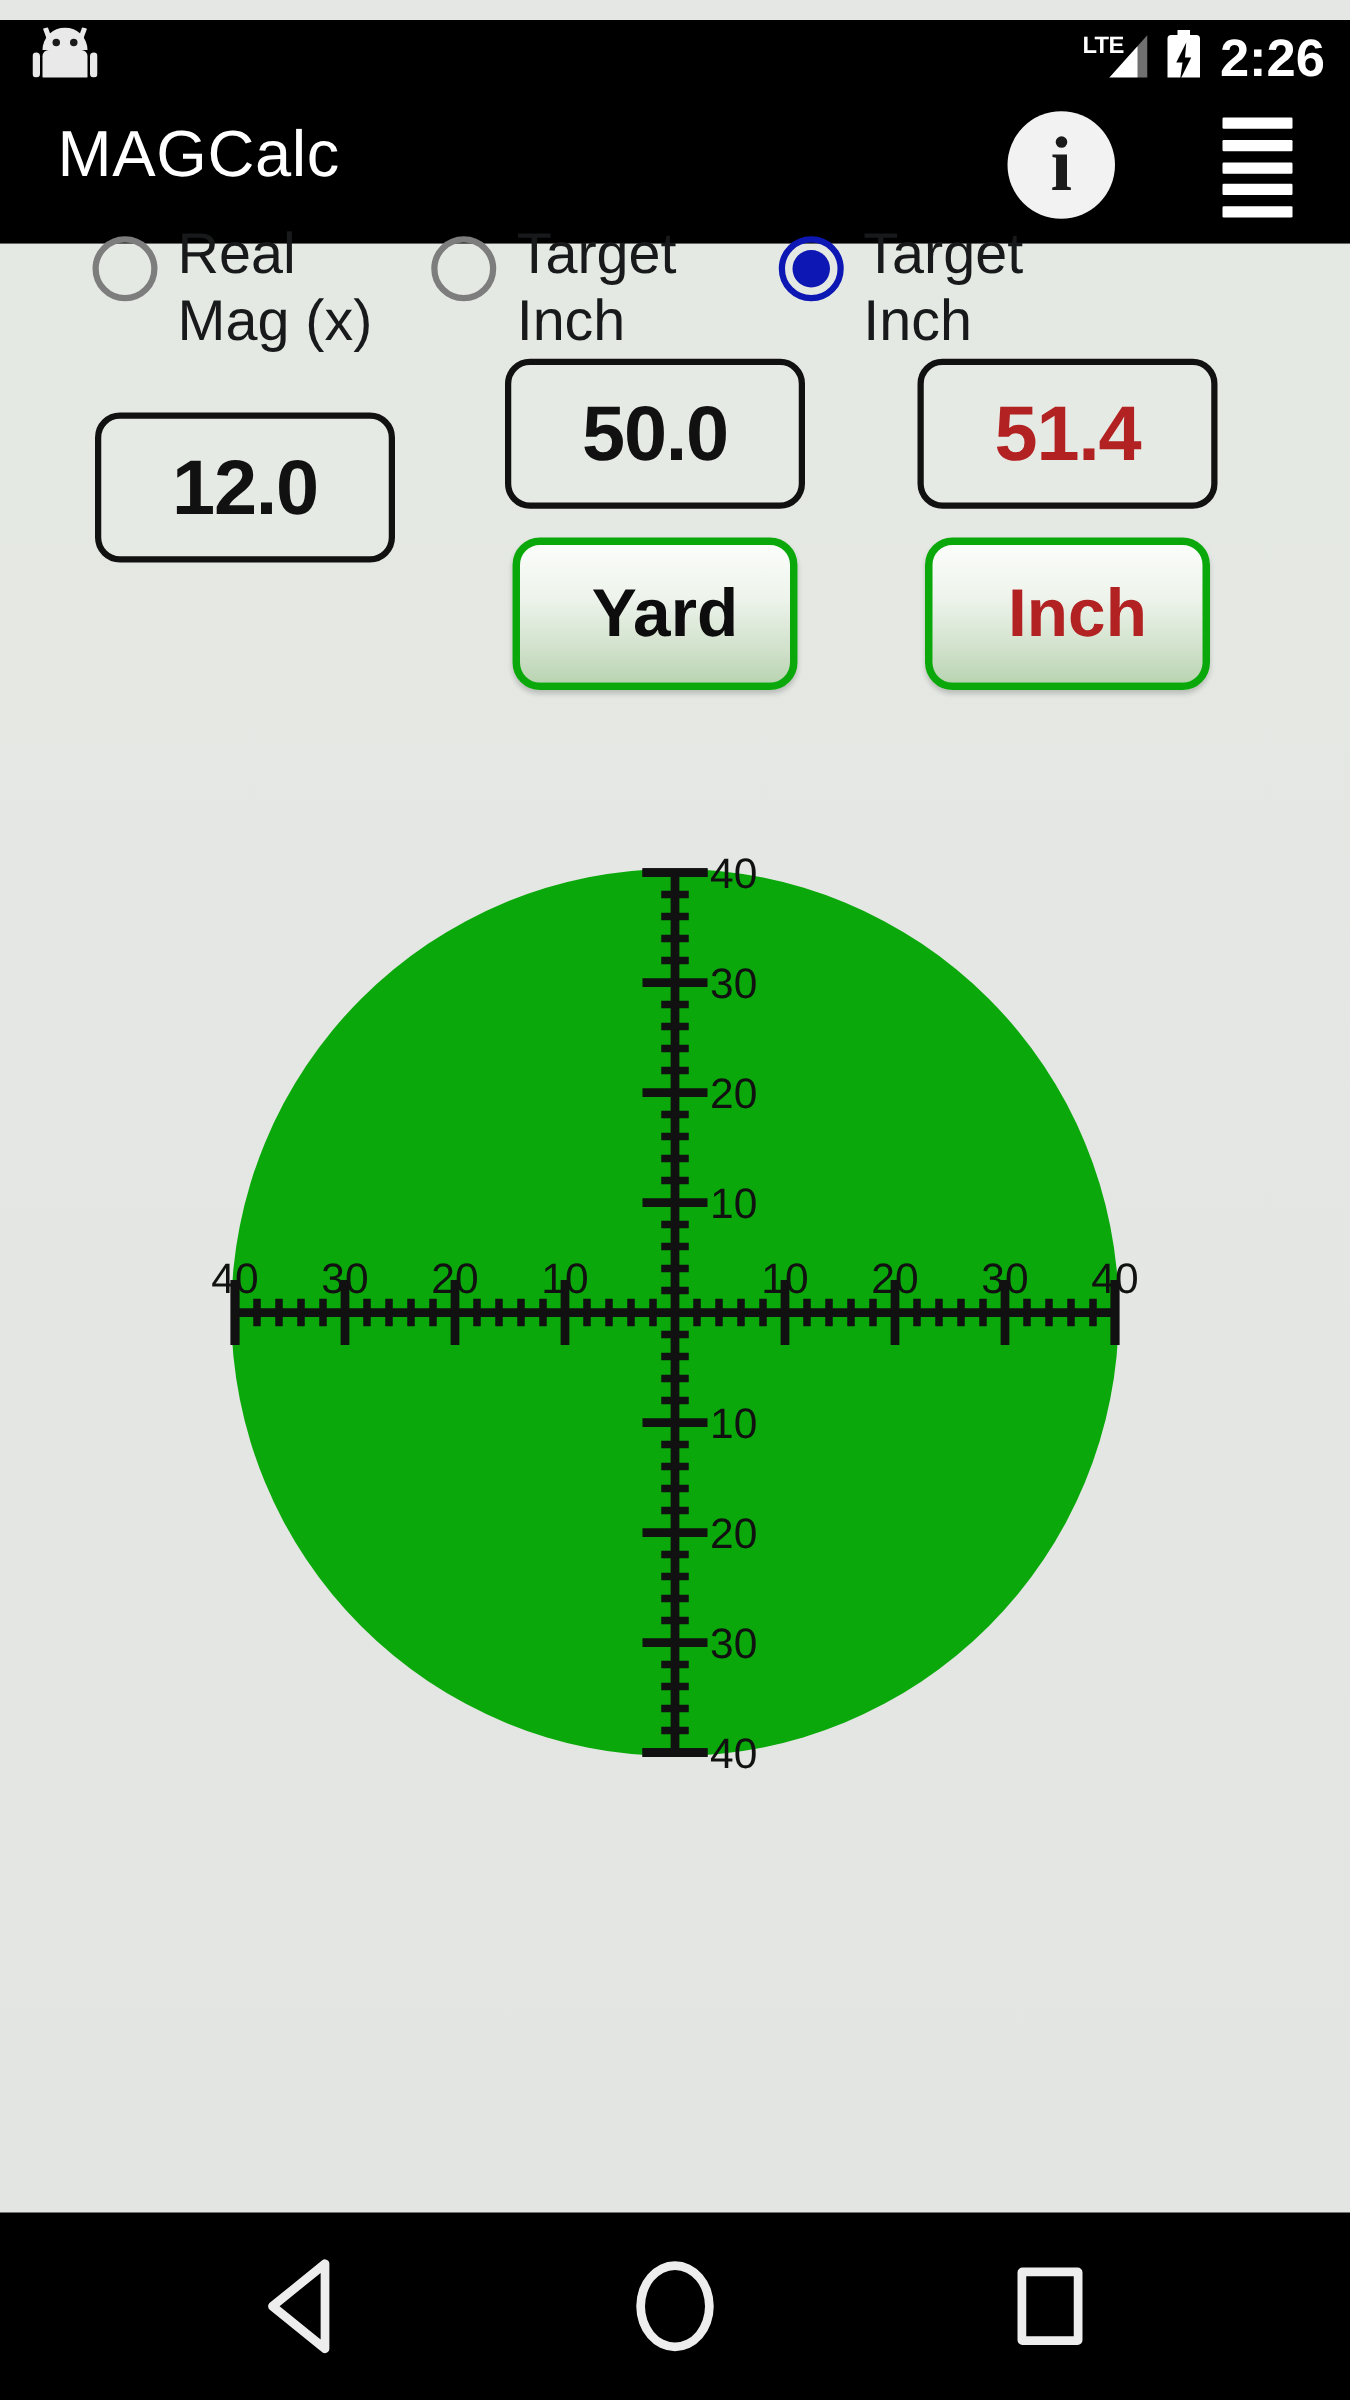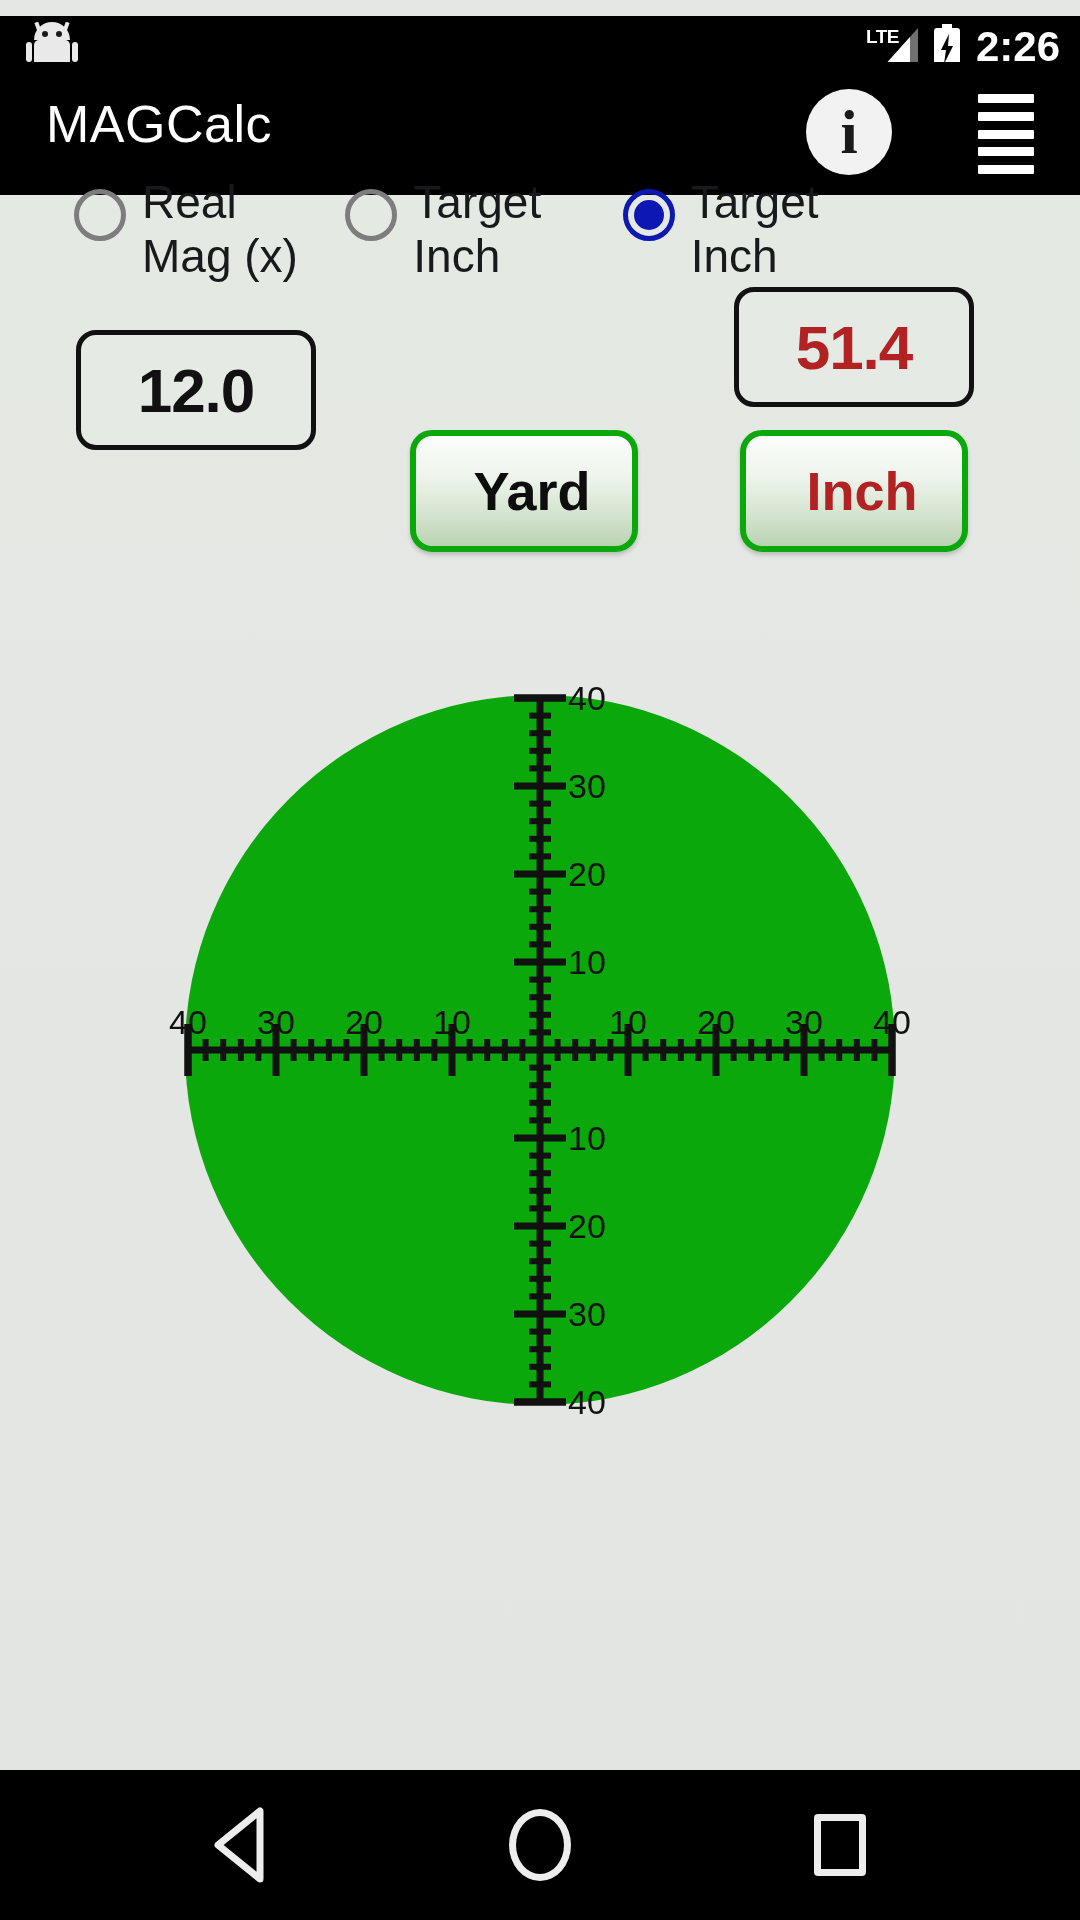--- a/index.html
+++ b/index.html
@@ -230,20 +230,23 @@
       <span class="radio-label">
         <span>Target</span><br>
         <span>Inch</span>
       </span>
     </div>
   </div>
 
   <div id="value-row">
     <div class="value-box" id="box-mag">
       <span class="val">12.0</span>
+    </div>
+    <div class="value-box" id="box-range">
+      <span class="val">50.0</span>
     </div>
     <div class="value-box" id="box-size">
       <span class="val red">51.4</span>
     </div>
   </div>
 
   <div id="unit-row">
     <div class="unit-btn" id="btn-yard">
       <span class="lbl">Yard</span>
     </div>

